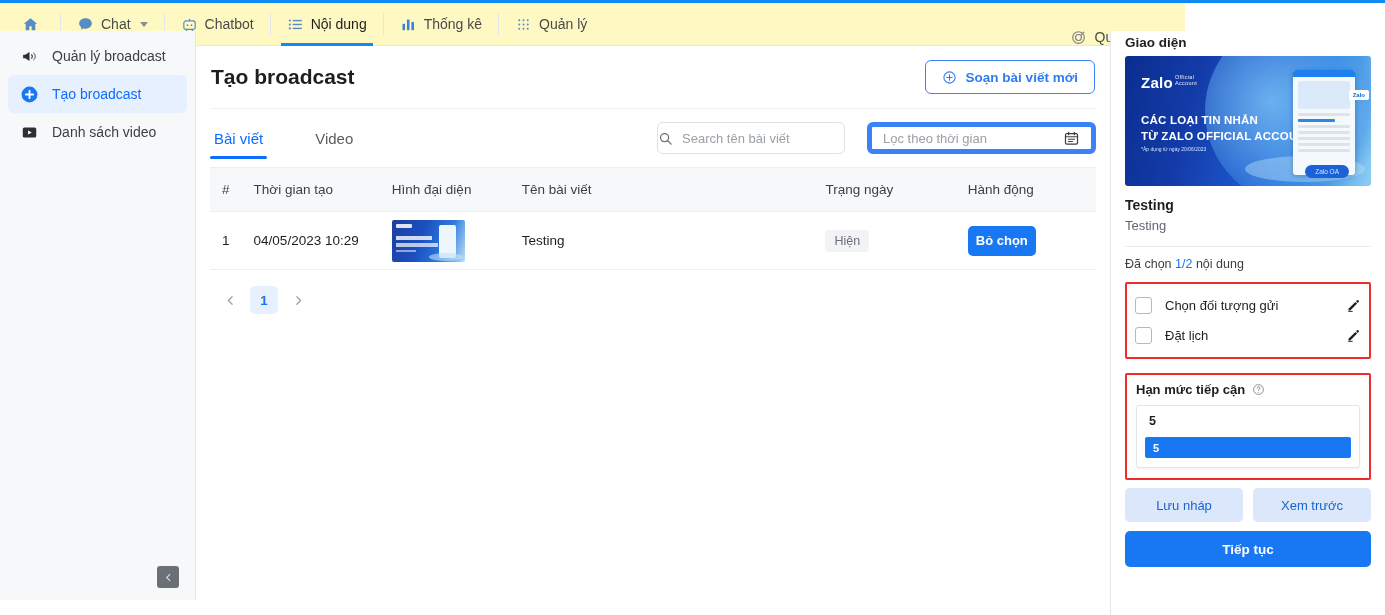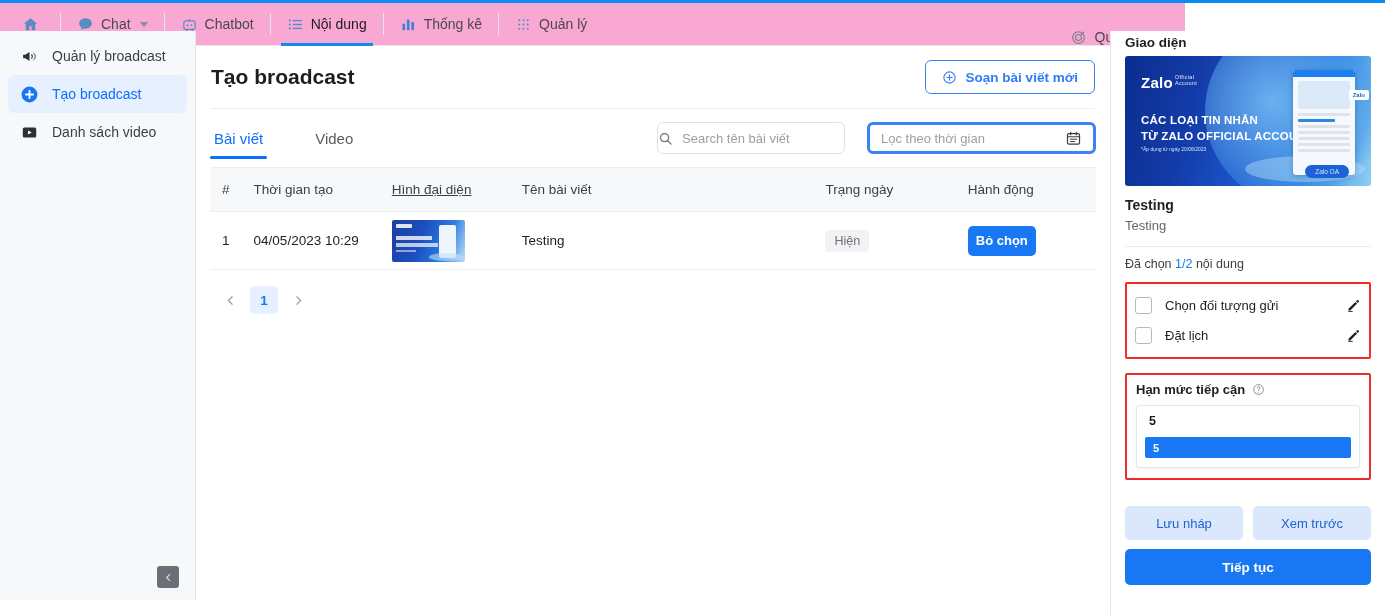--- a/index.html
+++ b/index.html
@@ -13,21 +13,21 @@
 
   
   .top-strip {
     position: absolute; top: 0; left: 0; width: 1385px; height: 3px;
     background: #0d8bf2;
   }
 
   
   .topnav {
     position: absolute; top: 3px; left: 0; width: 1185px; height: 43px;
-    background: #f9a8d4;
+    background: #fef9c3;
     border-bottom: 1px solid #e4e6eb;
     display: flex; align-items: center;
   }
   .topnav-left { display: flex; align-items: center; height: 100%; }
   .nav-home {
     width: 60px; height: 100%; display: flex; align-items: center; justify-content: center;
     cursor: pointer;
   }
   .nav-sep { width: 1px; height: 22px; background: #e4e6eb; }
   .nav-item {
@@ -128,38 +128,38 @@
     display: flex; align-items: center; gap: 9px; padding: 0 0;
   }
   .search-box input, .date-box input {
     border: none; outline: none; font-size: 13px;
     font-family: "Liberation Sans", sans-serif;
     color: #1c1e21; width: 100%; background: transparent;
   }
   .search-box input::placeholder, .date-box input::placeholder { color: #9aa0a6; }
   .date-box {
     width: 229px; height: 32px;
-    border: 3px solid #3b82f6; border-radius: 6px;
+    border: 5px solid #3b82f6; border-radius: 6px;
     display: flex; align-items: center; padding: 0 11px;
   }
 
   
   table.bc-table { width: 100%; border-collapse: collapse; table-layout: fixed; }
   table.bc-table thead tr { background: #f7f8fa; height: 44px; }
   table.bc-table th {
     text-align: left; font-size: 13.5px; font-weight: normal; color: #3b3f45;
     padding: 0 8px; border-bottom: 1px solid #eceef0; border-top: 1px solid #eceef0;
   }
   table.bc-table td {
     font-size: 13.5px; color: #1c1e21; padding: 0 8px;
     border-bottom: 1px solid #eceef0; height: 58px; vertical-align: middle;
   }
   .th-idx { width: 34px; padding-left: 12px !important; }
   .th-time { width: 132px; }
-  .th-thumb { width: 124px; text-decoration: underline; }
+  .th-thumb { width: 124px; }
   .th-name { width: 290px; }
   .th-status { width: 136px; }
   .th-action { width: 130px; }
 
   .thumb {
     width: 73px; height: 42px; border-radius: 2px;
     background: linear-gradient(110deg,#1c3f9e 0%,#1b4fc0 40%,#2f7de0 72%,#bfe0f5 100%);
     position: relative; overflow: hidden;
   }
   .thumb .t-logo {
@@ -302,21 +302,21 @@
   }
   .select-current { font-size: 12.5px; font-weight: bold; color: #1c1e21; padding: 0 12px 9px 12px; }
   .select-option {
     margin: 0 8px; height: 21px; border-radius: 2px;
     background: #1877f2; color: #fff;
     font-size: 11px; font-weight: bold;
     display: flex; align-items: center; padding: 0 8px;
     cursor: pointer;
   }
 
-  .rp-actions { display: flex; gap: 10px; margin-top: 26px; }
+  .rp-actions { display: flex; gap: 10px; margin-top: 8px; }
   .btn-ghost {
     flex: 1; height: 34px; border-radius: 5px;
     background: #dbe7fb; color: #1b63d3; font-size: 13px;
     display: flex; align-items: center; justify-content: center;
     cursor: pointer; border: none;
     font-family: "Liberation Sans", sans-serif;
   }
   .btn-primary {
     width: 100%; height: 36px; border-radius: 5px; margin-top: 9px;
     background: #1877f2; color: #fff; font-size: 13.5px; font-weight: bold;

